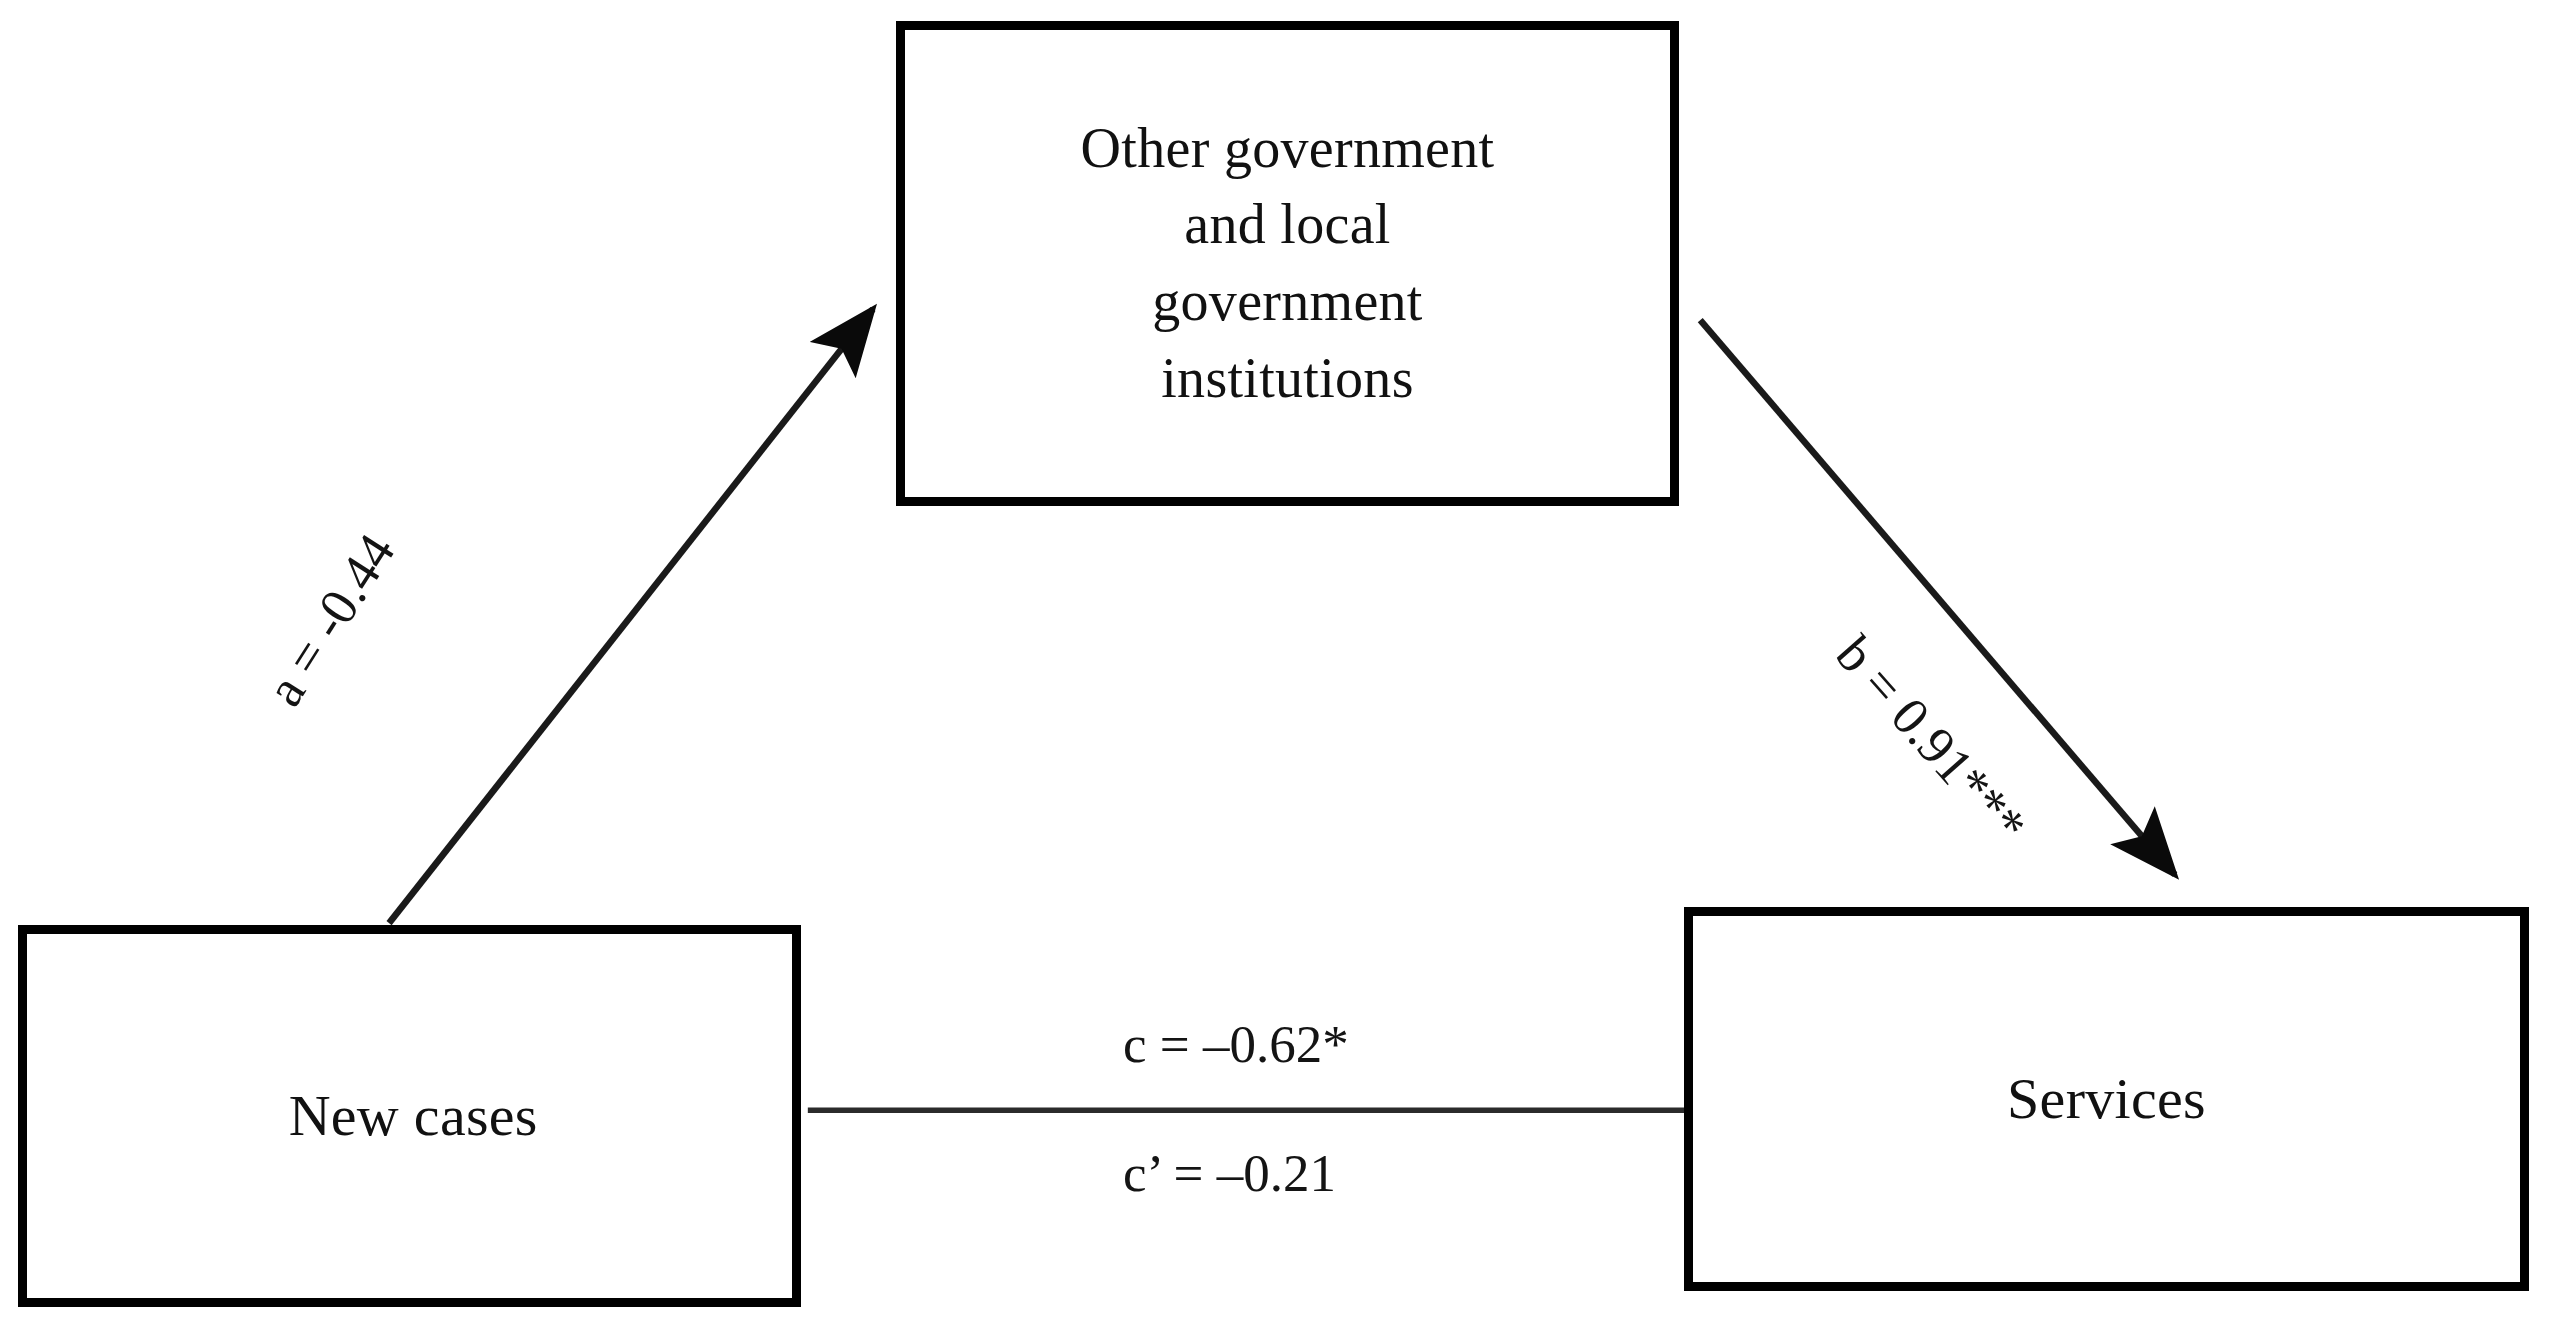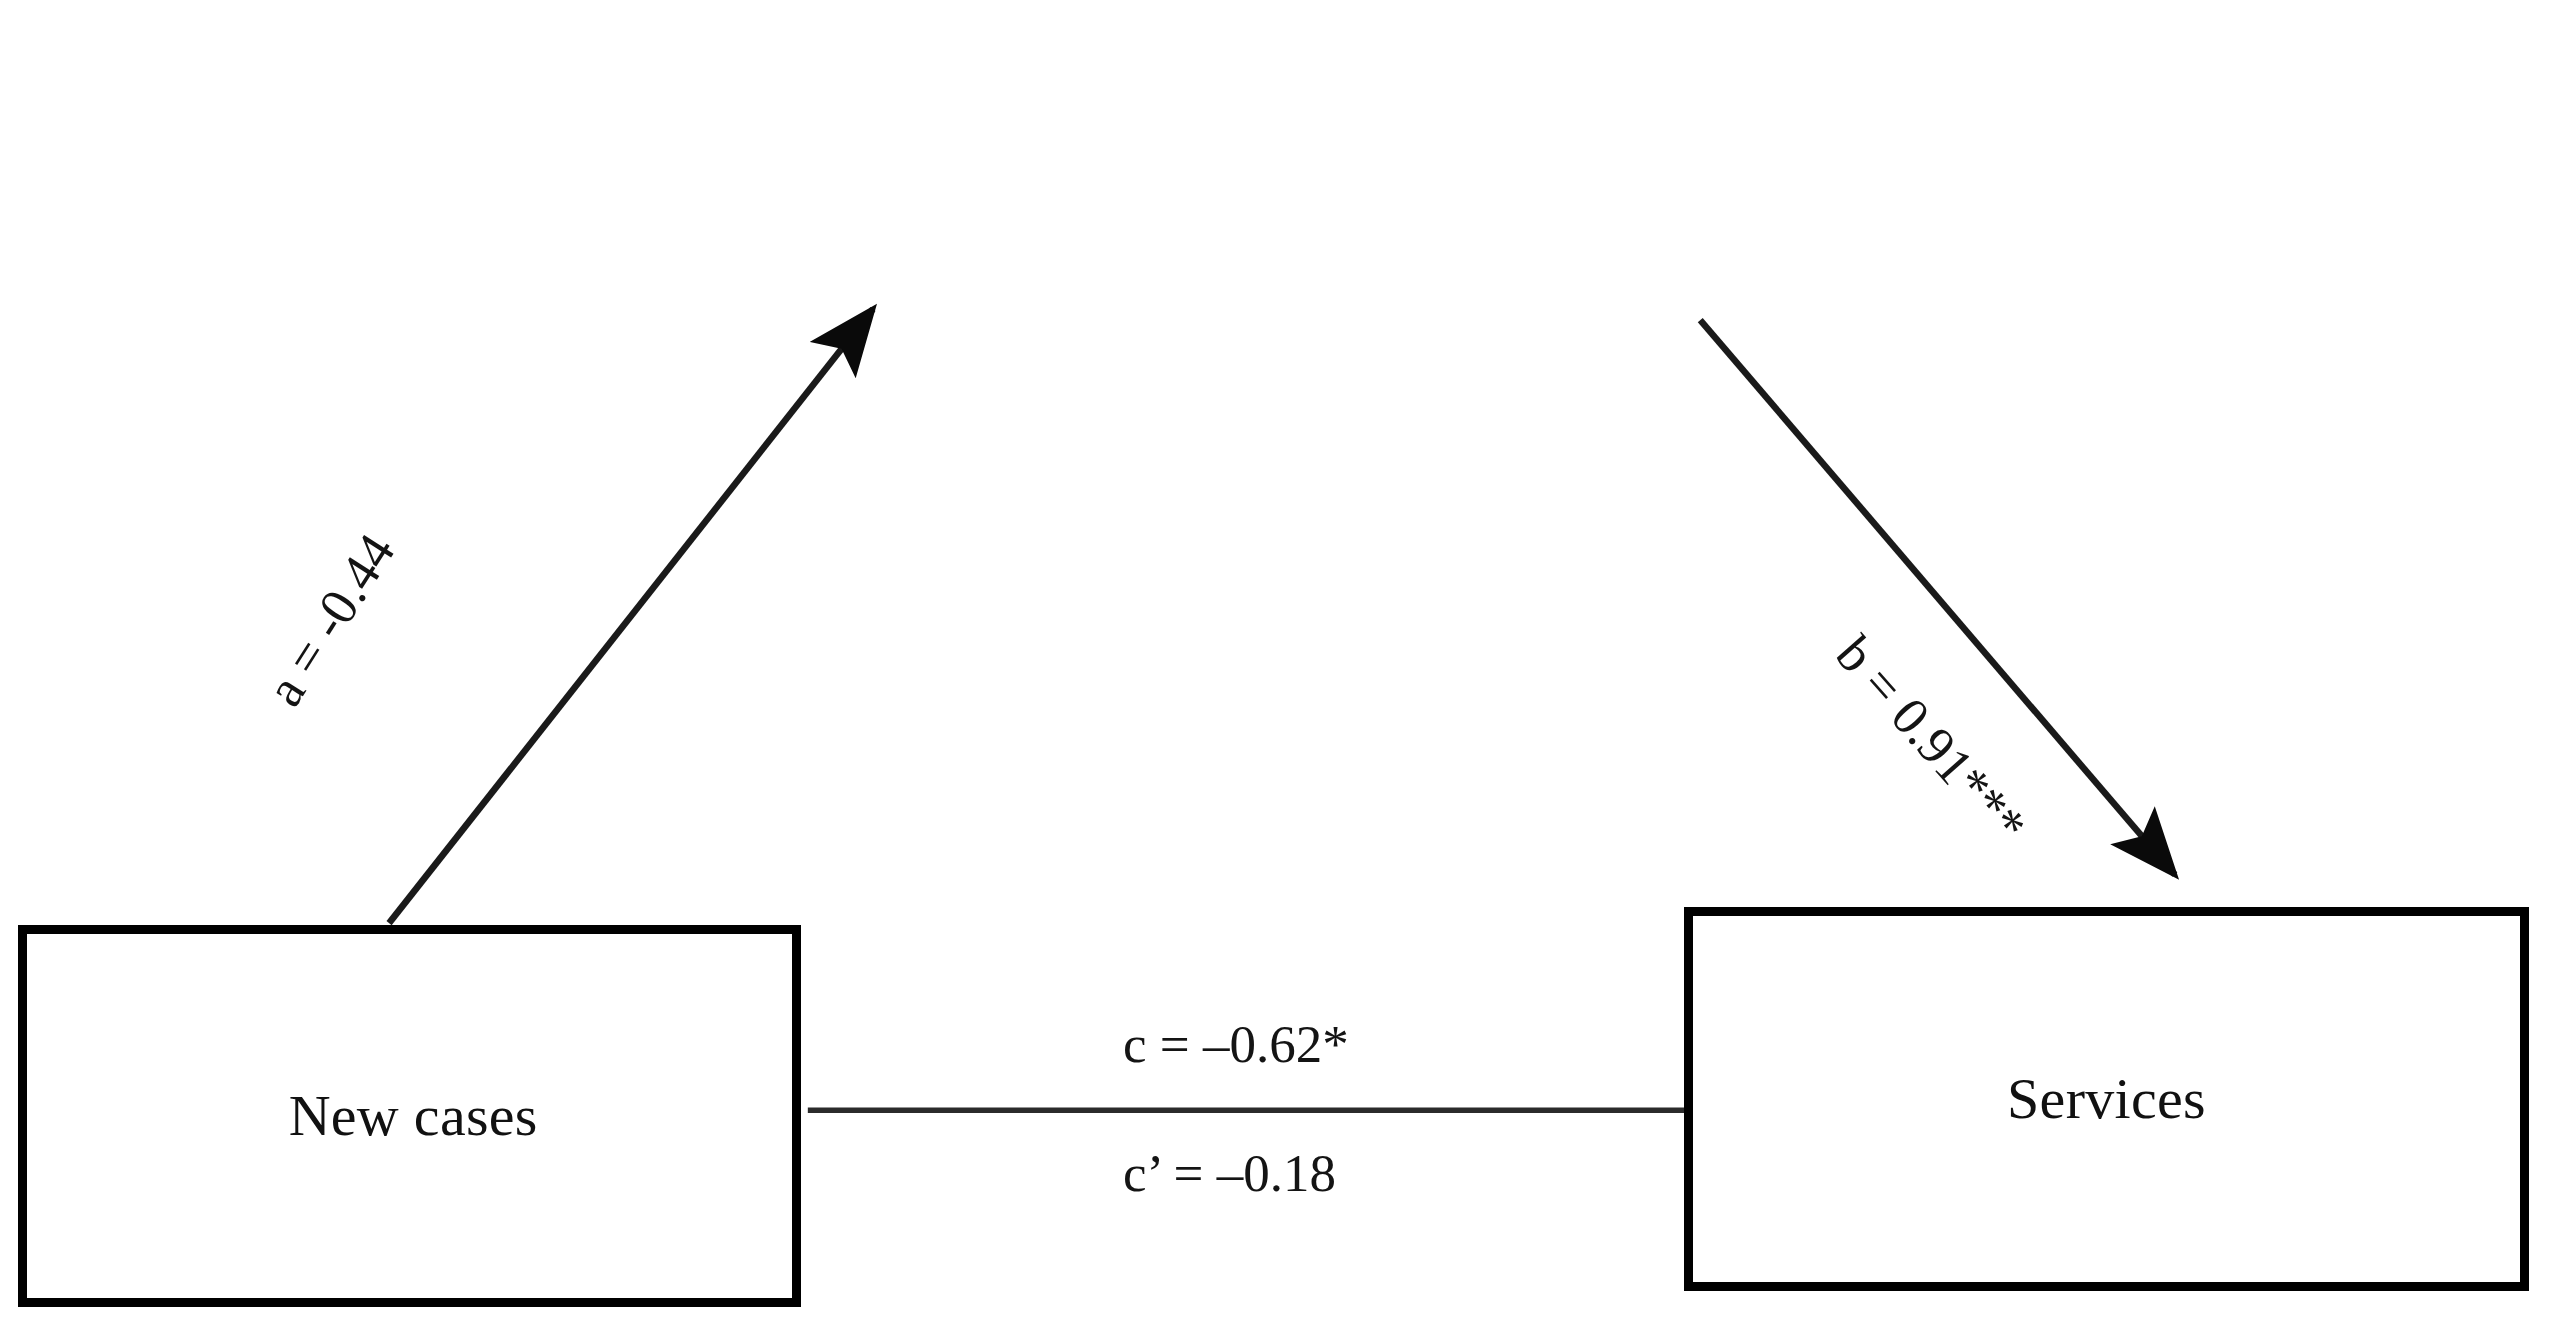--- a/index.html
+++ b/index.html
@@ -111,31 +111,37 @@
       </marker>
     </defs>
 
     <line x1="418" y1="992" x2="938" y2="332" stroke="#1a1a1a" stroke-width="7" marker-end="url(#arrowhead-black)"></line>
 
     <line x1="1827" y1="344" x2="2337" y2="940" stroke="#1a1a1a" stroke-width="7" marker-end="url(#arrowhead-black)"></line>
 
     <line x1="868" y1="1193" x2="1888" y2="1193" stroke="#2b2b2b" stroke-width="6" marker-end="url(#arrowhead-black-thin)"></line>
   </svg>
 
+  <div class="node-box" id="node-mediator">
+    <span class="node-label">Other government
+and local
+government
+institutions</span>
+  </div>
 
   <div class="node-box" id="node-predictor">
     <span class="node-label">New cases</span>
   </div>
 
   <div class="node-box" id="node-outcome">
     <span class="node-label">Services</span>
   </div>
 
   <div class="edge-label" id="label-a">a = -0.44</div>
 
   <div class="edge-label" id="label-b">b = 0.91***</div>
 
   <div class="edge-label" id="label-c">c = –0.62*</div>
 
-  <div class="edge-label" id="label-c-prime">c’ = –0.18</div>
+  <div class="edge-label" id="label-c-prime">c’ = –0.21</div>
 
 </div>
 
 
 </body></html>

